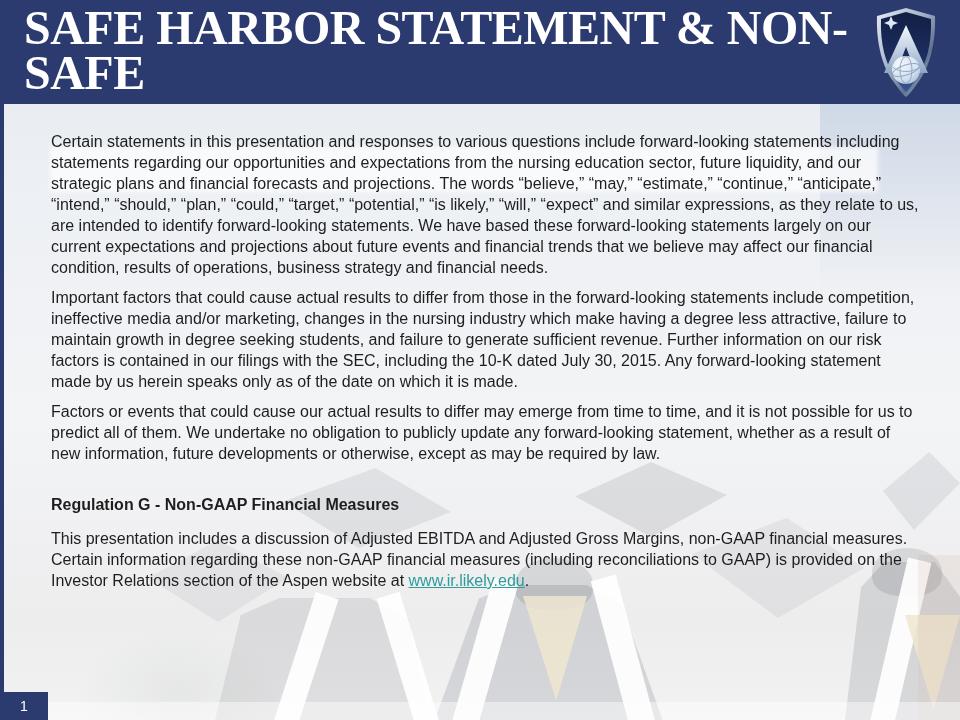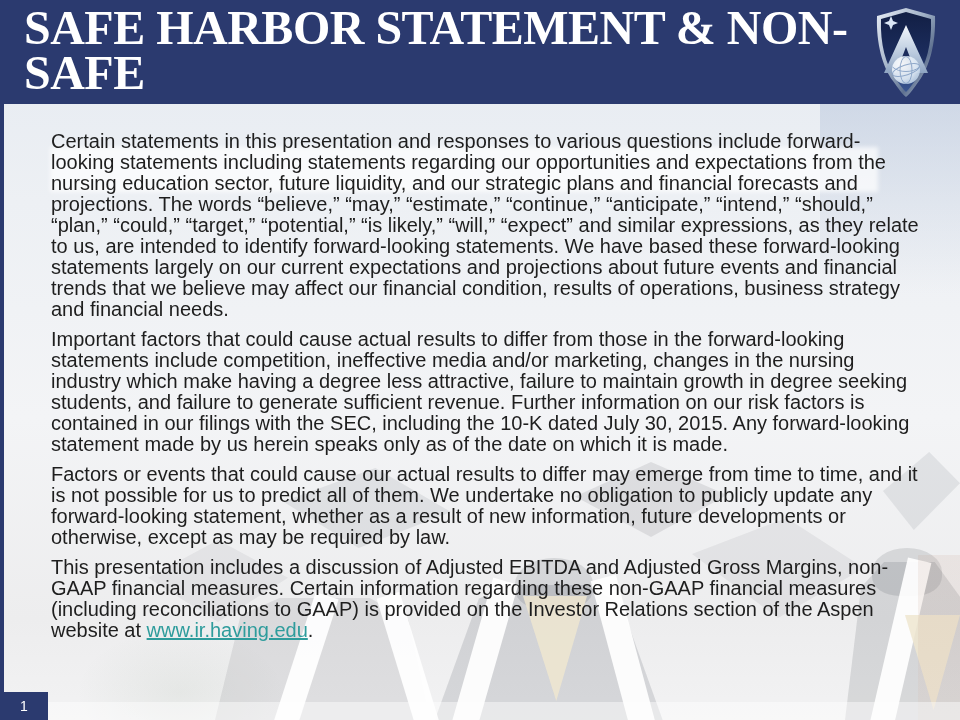--- a/index.html
+++ b/index.html
@@ -60,21 +60,21 @@
   }
   .logo-wrap{position:absolute;right:22px;top:7px;width:64px;height:92px;}
   .page-box{
     position:absolute;left:0;bottom:0;width:48px;height:28px;
     background:var(--header-navy,#2B3A6F);z-index:4;
     color:#fff;font-size:14px;line-height:28px;text-align:center;
   }
   
   .content{
     position:absolute;left:51px;right:38px;top:131px;z-index:2;
-    color:var(--body-text,#1E1E1E);font-size:20px;line-height:21px;
+    color:var(--body-text,#1E1E1E);font-size:16px;line-height:21px;
   }
   .content p{margin:0 0 9px 0;}
   .section-heading{font-weight:700;margin:30px 0 13px 0;}
   a.ir-link{color:var(--link-teal,#2E9C9C);text-decoration:underline;}
 </style>
 </head>
 <body>
 
 <div class="slide">
 
@@ -146,20 +146,21 @@
         </g>
         <path d="M17 9 L19 14 L24 16 L19 18 L17 23 L15 18 L10 16 L15 14 Z" fill="#dce8f7"></path>
       </svg>
     </div>
   </div>
 
   <div class="content">
     <p>Certain statements in this presentation and responses to various questions include forward-looking statements including statements regarding our opportunities and expectations from the nursing education sector, future liquidity, and our strategic plans and financial forecasts and projections. The words “believe,” “may,” “estimate,” “continue,” “anticipate,” “intend,” “should,” “plan,” “could,” “target,” “potential,” “is likely,” “will,” “expect” and similar expressions, as they relate to us, are intended to identify forward-looking statements. We have based these forward-looking statements largely on our current expectations and projections about future events and financial trends that we believe may affect our financial condition, results of operations, business strategy and financial needs.</p>
     <p>Important factors that could cause actual results to differ from those in the forward-looking statements include competition, ineffective media and/or marketing, changes in the nursing industry which make having a degree less attractive, failure to maintain growth in degree seeking students, and failure to generate sufficient revenue. Further information on our risk factors is contained in our filings with the SEC, including the 10-K dated July 30, 2015. Any forward-looking statement made by us herein speaks only as of the date on which it is made.</p>
     <p>Factors or events that could cause our actual results to differ may emerge from time to time, and it is not possible for us to predict all of them. We undertake no obligation to publicly update any forward-looking statement, whether as a result of new information, future developments or otherwise, except as may be required by law.</p>
-    <p><span>This presentation includes a discussion of Adjusted EBITDA and Adjusted Gross Margins, non-GAAP financial measures. Certain information regarding these non-GAAP financial measures (including reconciliations to GAAP) is provided on the Investor Relations section of the Aspen website at </span><a class="ir-link" href="#">www.ir.having.edu</a><span>.</span></p>
+    <div class="section-heading">Regulation G - Non-GAAP Financial Measures</div>
+    <p><span>This presentation includes a discussion of Adjusted EBITDA and Adjusted Gross Margins, non-GAAP financial measures. Certain information regarding these non-GAAP financial measures (including reconciliations to GAAP) is provided on the Investor Relations section of the Aspen website at </span><a class="ir-link" href="#">www.ir.likely.edu</a><span>.</span></p>
   </div>
 
   <div class="page-box">
     <span>1</span>
   </div>
 
 </div>
 
 </body></html>

